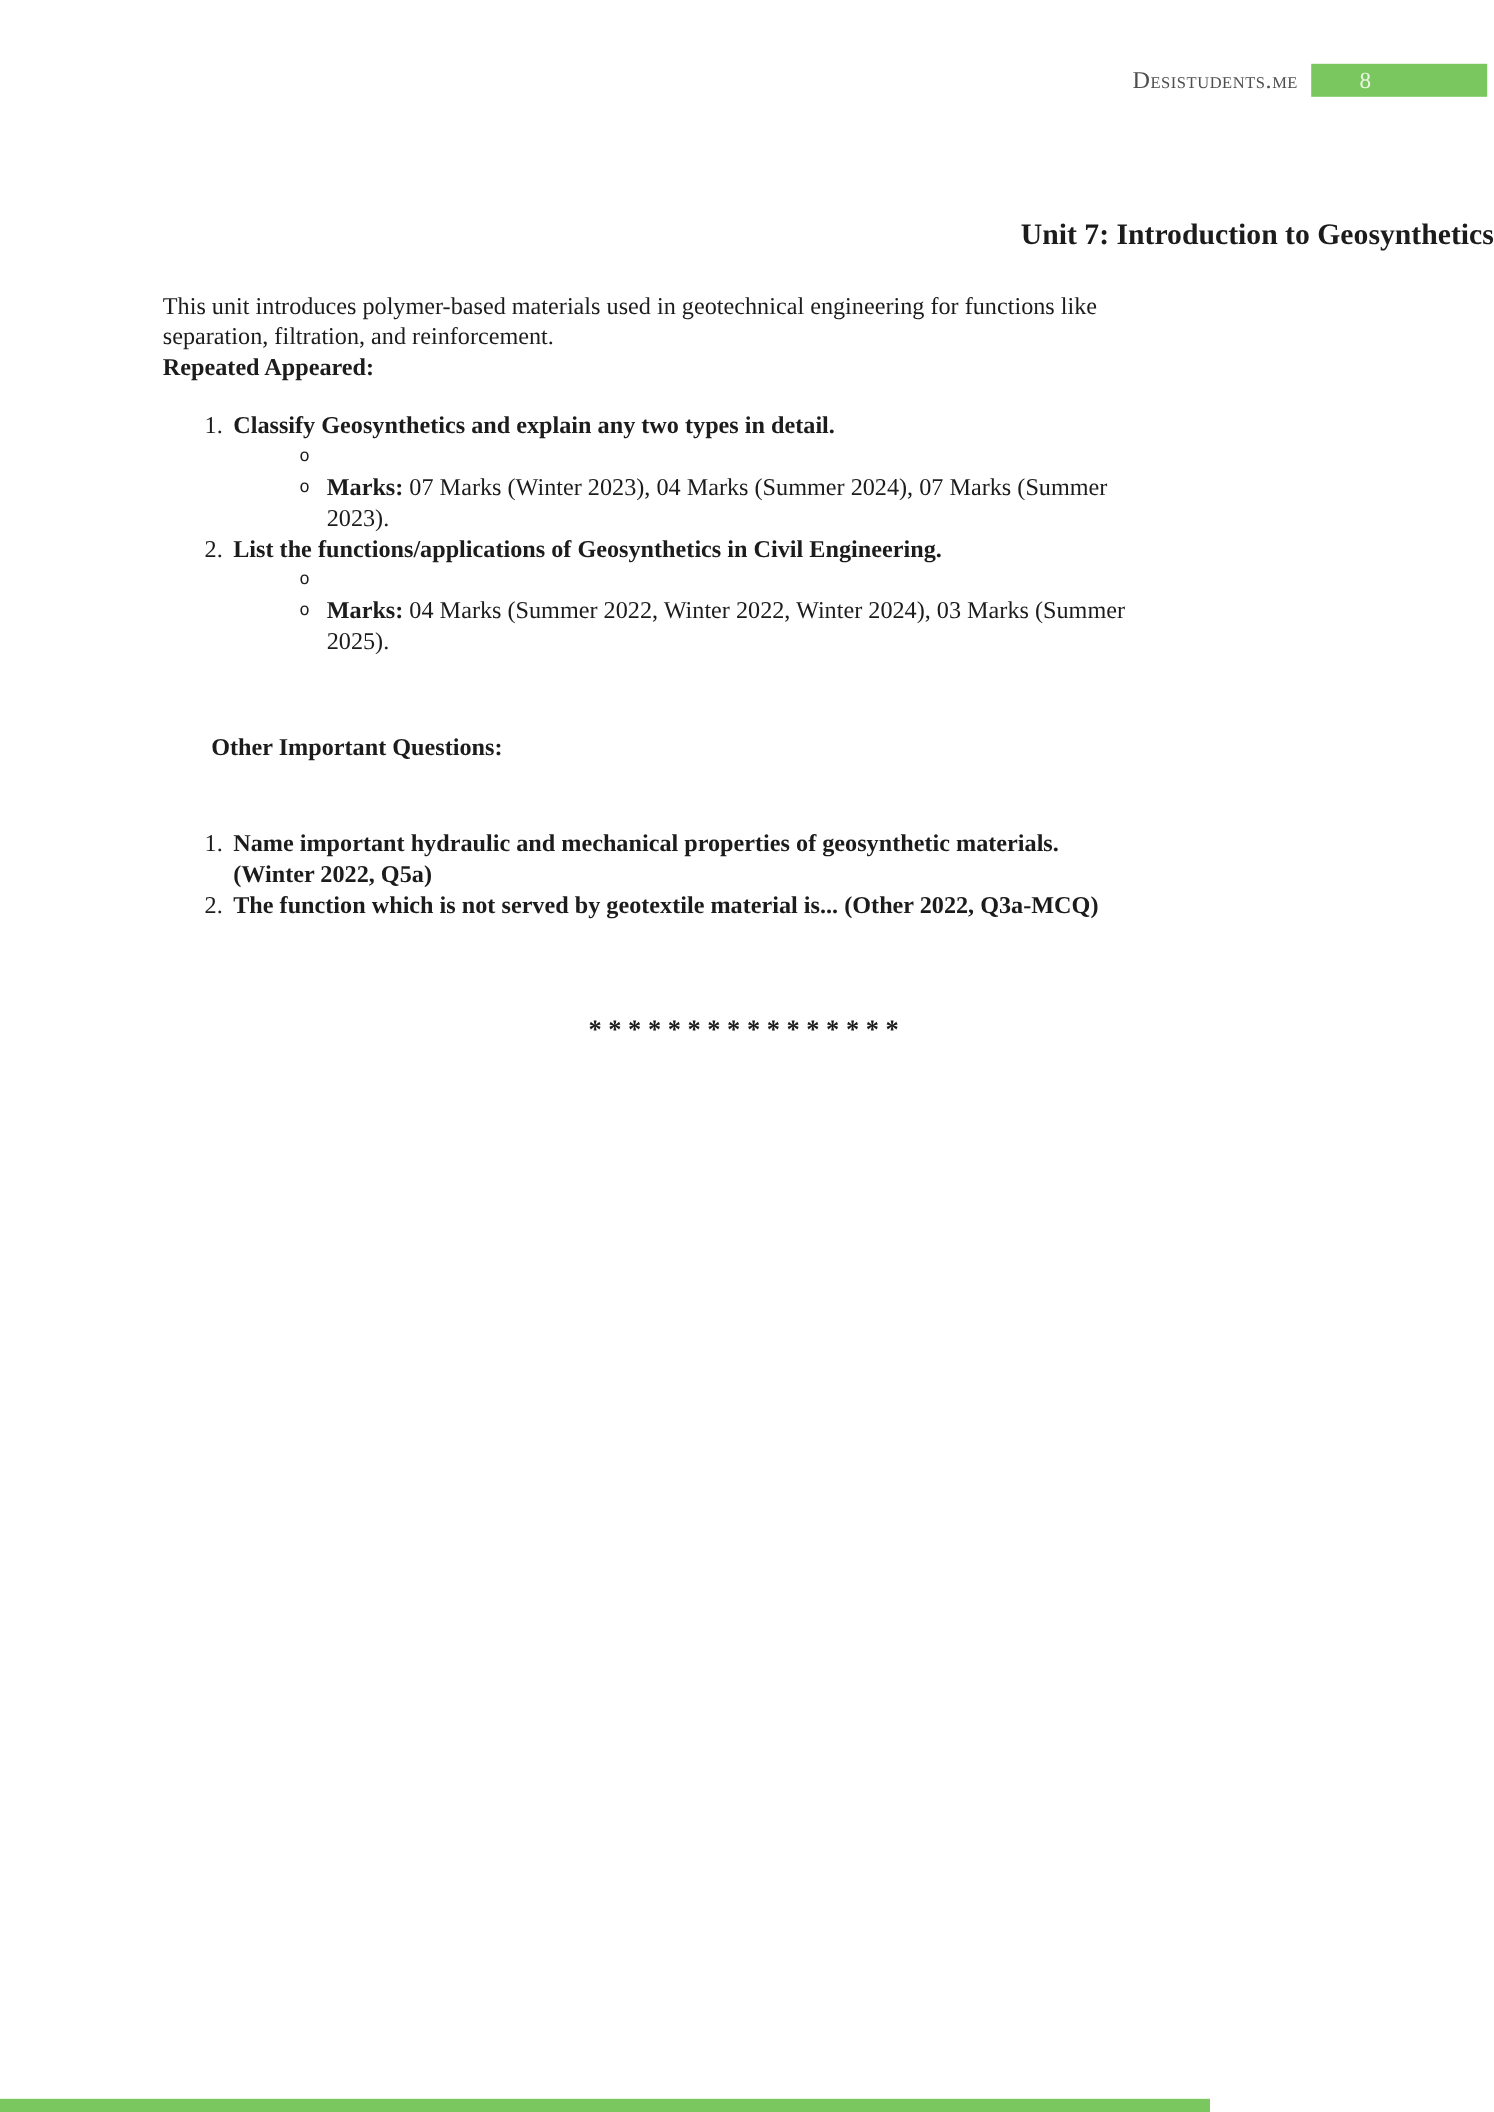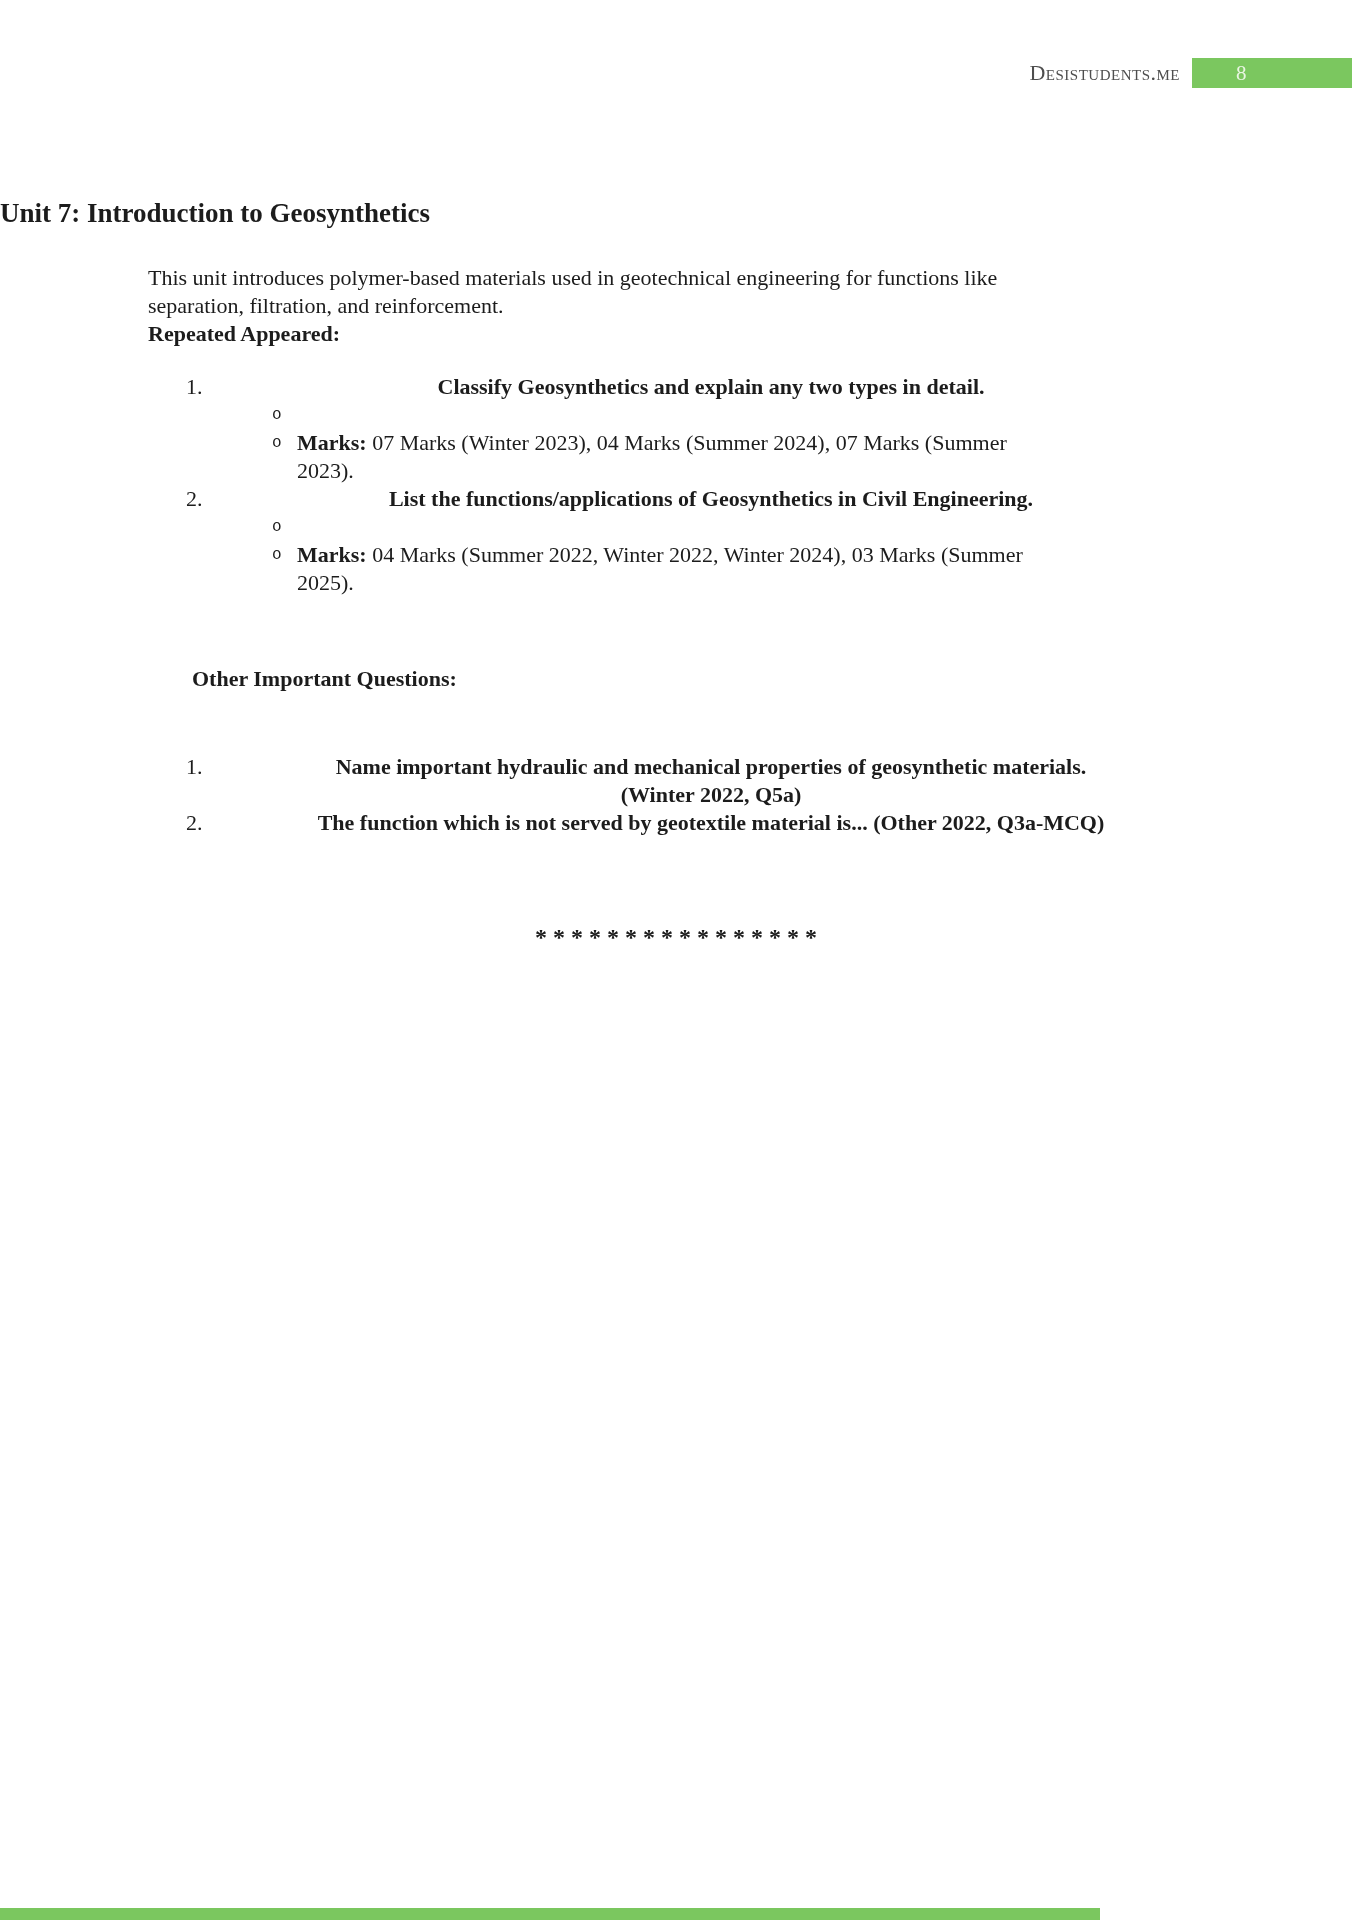--- a/index.html
+++ b/index.html
@@ -25,27 +25,27 @@
     width:160px;height:30px;box-sizing:border-box;
     background:var(--accent-green,#7bc75f);
     display:flex;align-items:center;
     padding-left:44px;
     font-size:21px;
     color:var(--badge-text,#e9f5e2);
   }
   
   .title{
     margin:106px 0 0 0;
-    text-align:left;
+    text-align:right;
     font-size:27px;font-weight:bold;line-height:38px;
   }
   
   .content{margin:0 148px;font-size:22px;line-height:28px;}
   .pre{white-space:pre-line;}
-  .b{font-weight:bold;text-align:center;}
+  .b{font-weight:bold;}
   .intro{margin:32px 0 0 0;}
   .h2{font-size:22px;font-weight:bold;margin:0;line-height:28px;}
   .h2.other{margin-top:68px;margin-left:44px;}
   .qlist{margin-top:25px;}
   .qlist.other-list{margin-top:60px;}
   .qitem{display:flex;padding-left:38px;}
   .qitem .num{flex:none;width:26px;}
   .qitem .qtext{flex:1;}
   .bullet{display:flex;padding-left:124px;}
   .bullet .marker{

